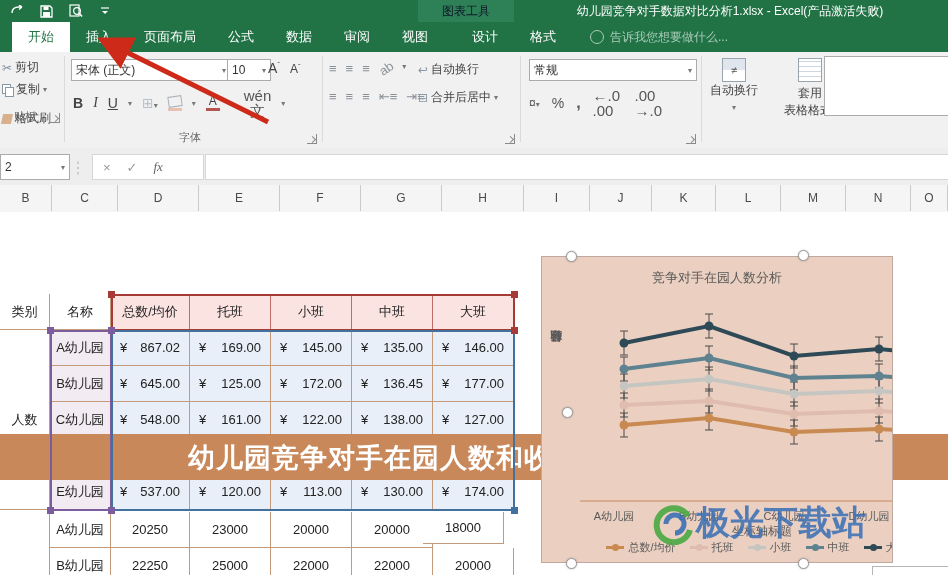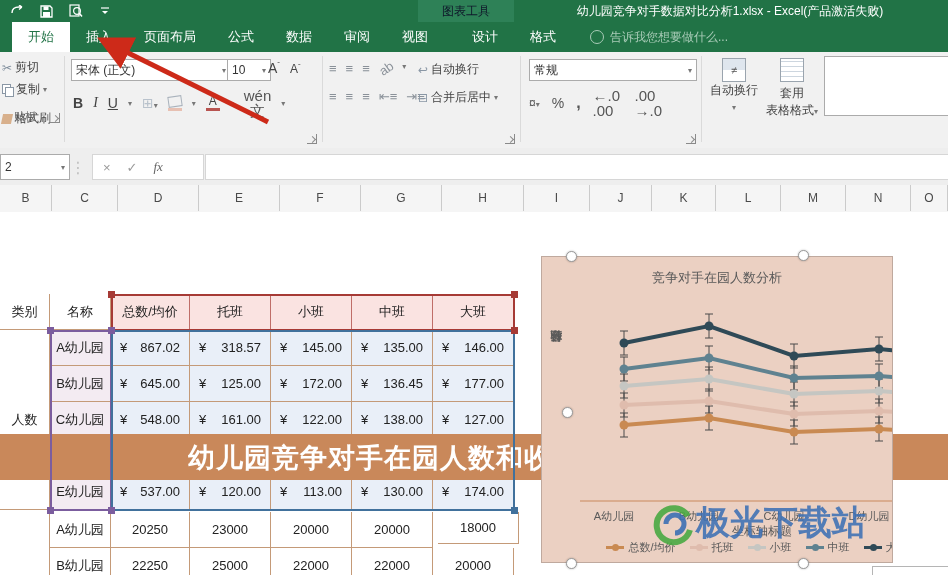--- a/index.html
+++ b/index.html
@@ -175,20 +175,21 @@
         <span style="display:block">A</span>
           <span class="colorbar" style="display:block;background:#b85450"></span>
       </span>
         <span class="caret">▾</span>
       <span style="display:inline-block;text-align:center;line-height:1;color:#9aa4ae">
         <span class="mini">wén</span><br>
         <span class="mini">文</span>
       </span>
         <span class="caret">▾</span>
     </div>
+    <div class="glabel" style="left:0;width:250px">字体</div>
     <div class="launcher" style="left:242px"></div>
   </div>
   <div class="gsep" style="left:322px"></div>
 
   <div class="abs" style="left:323px;top:4px;width:196px;height:92px">
     <div class="abs" style="left:6px;top:6px;display:flex;gap:9px">
       <span class="bars">≡</span>
       <span class="bars">≡</span>
       <span class="bars">≡</span>
       <span class="bars" style="transform:rotate(-35deg)">ab</span>
@@ -228,21 +229,21 @@
     </div>
     <div class="launcher" style="left:165px"></div>
   </div>
   <div class="gsep" style="left:701px"></div>
 
   <div class="abs" style="left:702px;top:4px;width:246px;height:92px">
     <div class="abs" style="left:6px;top:2px;width:52px;text-align:center">
       <span style="display:inline-block;width:22px;height:22px;border:1px solid #9aa4ae;background:linear-gradient(#dfe6ee 50%,#fff 50%);font-size:11px;color:#555;line-height:22px">≠</span>
       <div>自动换行</div><span class="caret">▾</span>
     </div>
-    <div class="abs" style="left:62px;top:2px;width:56px;text-align:center">
+    <div class="abs" style="left:80px;top:2px;width:56px;text-align:center">
       <span style="display:inline-block;width:22px;height:22px;border:1px solid #9aa4ae;background:repeating-linear-gradient(0deg,#fff 0 4px,#cdd6df 4px 5px),repeating-linear-gradient(90deg,#fff 0 4px,#cdd6df 4px 5px)"></span>
       <div>套用</div>
       <div><span>表格格式</span><span class="caret">▾</span></div>
     </div>
     <div class="abs" style="left:122px;top:0;width:124px;height:58px;background:#fff;border:1px solid #ababab"></div>
   </div>
 </div>
 
 <div class="abs" id="fbar">
   <div class="inbox abs" id="namebox">
@@ -288,21 +289,21 @@
       <div class="cell hdr" style="left: 352px; top: 82px; width: 81px; height: 36px;">中班</div>
       <div class="cell hdr" style="left: 433px; top: 82px; width: 81px; height: 36px;">大班</div>
       <div class="cell" style="left: 0px; top: 118px; width: 50px; height: 180px;">人数</div>
       <div class="cell namecell" style="left: 50px; top: 118px; width: 61px; height: 36px;">A幼儿园</div>
       <div class="cell pricecell" style="left: 111px; top: 118px; width: 79px; height: 36px;">
         <span>¥</span>
         <span>867.02</span>
       </div>
       <div class="cell pricecell" style="left: 190px; top: 118px; width: 81px; height: 36px;">
         <span>¥</span>
-        <span>318.57</span>
+        <span>169.00</span>
       </div>
       <div class="cell pricecell" style="left: 271px; top: 118px; width: 81px; height: 36px;">
         <span>¥</span>
         <span>145.00</span>
       </div>
       <div class="cell pricecell" style="left: 352px; top: 118px; width: 81px; height: 36px;">
         <span>¥</span>
         <span>135.00</span>
       </div>
       <div class="cell pricecell" style="left: 433px; top: 118px; width: 81px; height: 36px;">
@@ -392,21 +393,21 @@
       <div class="cell pricecell" style="left: 433px; top: 262px; width: 81px; height: 36px;">
         <span>¥</span>
         <span>174.00</span>
       </div>
       <div class="cell" style="left: 0px; top: 300px; width: 50px; height: 72px;"></div>
       <div class="cell" style="left: 50px; top: 300px; width: 61px; height: 36px;">A幼儿园</div>
       <div class="cell" style="left: 111px; top: 300px; width: 79px; height: 36px;">20250</div>
       <div class="cell" style="left: 190px; top: 300px; width: 81px; height: 36px;">23000</div>
       <div class="cell" style="left: 271px; top: 300px; width: 81px; height: 36px;">20000</div>
       <div class="cell" style="left: 352px; top: 300px; width: 81px; height: 36px;">20000</div>
-      <div class="cell" style="left: 438px; top: 300px; width: 81px; height: 32px;">18000</div>
+      <div class="cell" style="left: 423px; top: 300px; width: 81px; height: 32px;">18000</div>
       <div class="cell" style="left: 50px; top: 336px; width: 61px; height: 36px;">B幼儿园</div>
       <div class="cell" style="left: 111px; top: 336px; width: 79px; height: 36px;">22250</div>
       <div class="cell" style="left: 190px; top: 336px; width: 81px; height: 36px;">25000</div>
       <div class="cell" style="left: 271px; top: 336px; width: 81px; height: 36px;">22000</div>
       <div class="cell" style="left: 352px; top: 336px; width: 81px; height: 36px;">22000</div>
       <div class="cell" style="left: 433px; top: 336px; width: 81px; height: 36px;">20000</div>
     </div>
 
   <div class="selrect" style="left:111px;top:82px;width:404px;height:37px;border:2px solid #a63a35"></div>
   <div class="selrect" style="left:50px;top:118px;width:62px;height:181px;border:2px solid #7b5d9e"></div>

